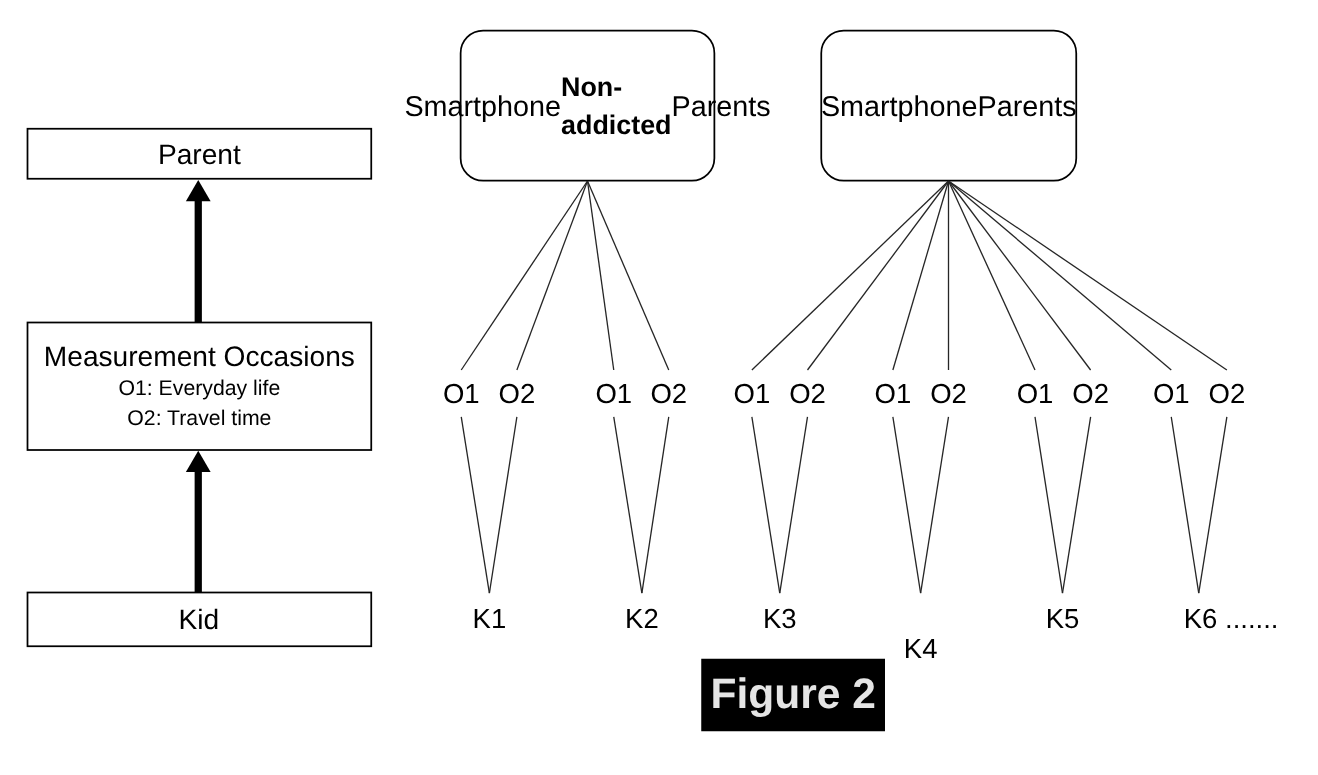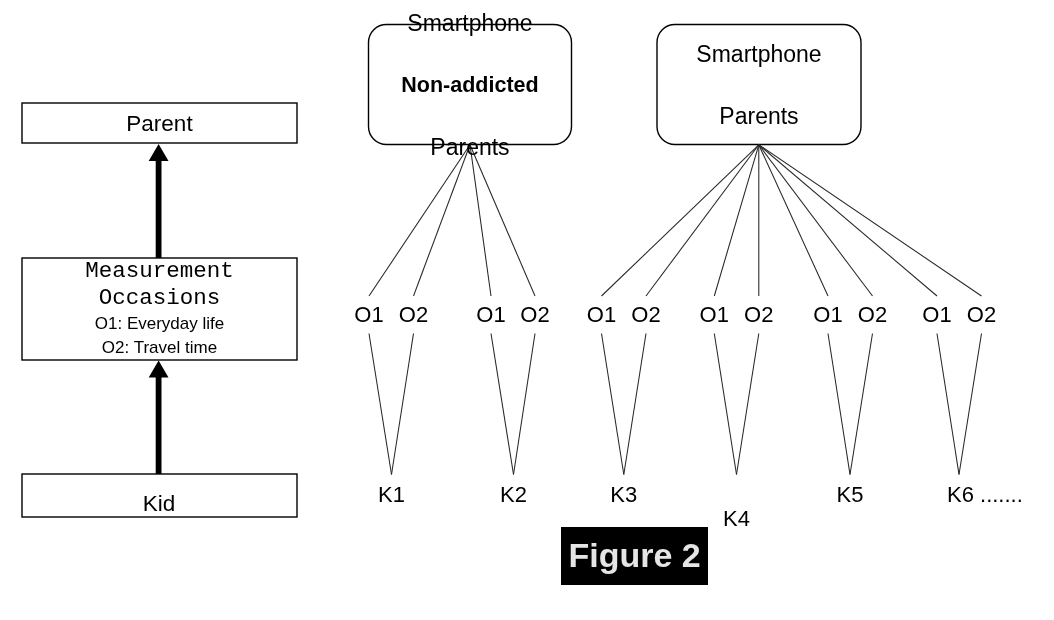--- a/index.html
+++ b/index.html
@@ -24,30 +24,29 @@
 
   
   .flow-box-label {
     position: absolute;
     display: flex; flex-direction: column;
     align-items: center; justify-content: center;
     text-align: center;
     border-radius: 10px;
   }
   .flow-title { font-size: 22.5px; line-height: 27px; }
-  .meas-title { font-size: 22.5px; line-height: 27px; font-family: Liberation Mono, monospace; }
+  .meas-title { font-size: 22.5px; line-height: 27px; }
   .flow-sub   { font-size: 17px; line-height: 24px; }
 
   
   .group-label {
     position: absolute;
-    display: flex; flex-direction: column;
+    display: flex; flex-direction: row;
     align-items: center; justify-content: center;
     text-align: left;
-    gap: 32px;
   }
   .group-line { font-size: 23px; line-height: 30px; }
   .group-line.bold { font-weight: bold; font-size: 21.5px; }
 
   .o-label { font-size: 22px; }
   .k-label { font-size: 22px; }
 
   .figure-caption {
     position: absolute;
     display: flex; align-items: center; justify-content: center;
@@ -109,21 +108,21 @@
   <div class="flow-box-label" style="left:22px; top:103px; width:275px; height:40px;">
     <div class="flow-title">Parent</div>
   </div>
 
   <div class="flow-box-label" style="left:22px; top:258px; width:275px; height:102px;">
     <div class="flow-title meas-title">Measurement Occasions</div>
     <div class="flow-sub">O1: Everyday life</div>
     <div class="flow-sub">O2: Travel time</div>
   </div>
 
-  <div class="flow-box-label" style="left:22px; top:474px; width:274px; height:43px;justify-content:flex-end;">
+  <div class="flow-box-label" style="left:22px; top:474px; width:274px; height:43px;">
     <div class="flow-title">Kid</div>
   </div>
 
   <div class="group-label" style="left:368.5px; top:24.5px; width:203px; height:120px;">
     <div class="group-line">Smartphone</div>
     <div class="group-line bold">Non-addicted</div>
     <div class="group-line">Parents</div>
   </div>
 
   <div class="group-label" style="left:657px; top:24.5px; width:204px; height:120px;">

